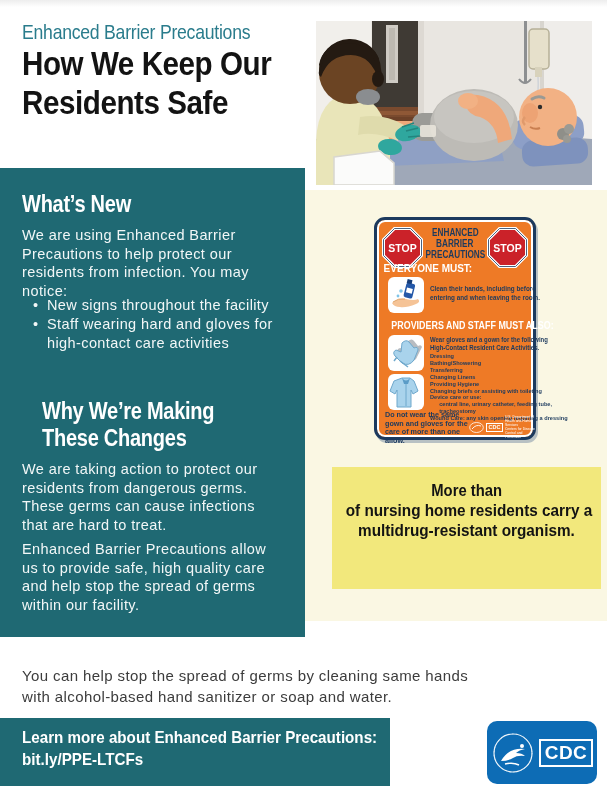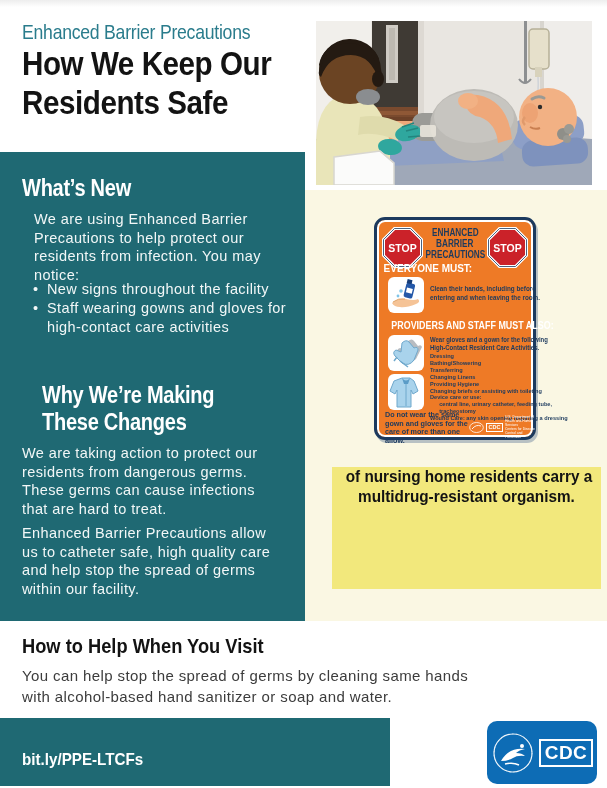--- a/index.html
+++ b/index.html
@@ -10,21 +10,21 @@
   .condensed-c{display:inline-block;transform:scaleX(0.87);transform-origin:center top;white-space:nowrap;}
 
   .top-shade{position:absolute;left:0;top:0;width:607px;height:7px;
              background:linear-gradient(#ededed,#ffffff);}
 
   .kicker{left:22px;top:20px;font-size:21px;font-weight:normal;color:#2a7c8c;letter-spacing:-0.3px;}
   .main-title{left:22px;top:44px;font-size:34px;line-height:39px;font-weight:bold;color:#131313;letter-spacing:-0.5px;}
 
   .photo{left:316px;top:21px;width:276px;height:164px;}
 
-  .teal-panel{left:0;top:152px;width:305px;height:469px;background:#1f6973;color:#ffffff;}
+  .teal-panel{left:0;top:168px;width:305px;height:469px;background:#1f6973;color:#ffffff;}
   .panel-h{position:absolute;left:22px;font-size:23px;font-weight:bold;line-height:27px;letter-spacing:-0.3px;}
   .panel-p{position:absolute;left:22px;width:262px;font-size:14.5px;line-height:18.5px;letter-spacing:0.4px;color:#f2f7f7;}
   .bullet-row{position:absolute;left:33px;width:258px;display:flex;font-size:14.5px;line-height:18.5px;letter-spacing:0.4px;color:#f2f7f7;}
   .bullet-dot{width:14px;flex:none;}
 
   .cream-panel{left:305px;top:190px;width:302px;height:431px;background:#faf7e3;}
 
   .sign{left:374px;top:217px;width:162px;height:223px;background:#ee7a26;border:3px solid #1c3a5e;
         border-radius:11px;box-shadow:inset 0 0 0 2px #ffffff,2px 3px 0 rgba(130,150,170,0.55);box-sizing:border-box;}
   .sign .inner{position:absolute;left:0;top:0;width:156px;height:217px;}
@@ -139,35 +139,35 @@
 
       <rect x="104" y="104" width="16" height="12" rx="2" fill="#e8e4da" opacity="0.9"></rect>
 
       <path d="M18,136 l46,-6 14,12 0,22 -60,0 z" fill="#fbfbfa" stroke="#d8d6d0" stroke-width="1.5"></path>
       <path d="M64,130 l14,12" stroke="#d8d6d0" stroke-width="1.5"></path>
     </svg>
   </div>
 
   <div class="abs teal-panel">
     <div class="panel-h" style="top:23px;"><span class="condensed">What’s New</span></div>
-    <div class="panel-p" style="top:58px;margin-left:12px;">We are using Enhanced Barrier Precautions to help protect our residents from infection. You may notice:</div>
+    <div class="panel-p" style="top:58px;">We are using Enhanced Barrier Precautions to help protect our residents from infection. You may notice:</div>
     <div class="bullet-row" style="top:128px;">
       <span class="bullet-dot">•</span>
       <span>New signs throughout the facility</span>
     </div>
     <div class="bullet-row" style="top:147px;">
       <span class="bullet-dot">•</span>
-      <span>Staff wearing gowns and gloves for high-contact care activities</span>
+      <span>Staff wearing hard and gloves for high-contact care activities</span>
     </div>
     <div class="panel-h" style="top:230px;margin-left:20px;">
       <span class="condensed">Why We’re Making</span><br>
       <span class="condensed">These Changes</span>
     </div>
     <div class="panel-p" style="top:292px;">We are taking action to protect our residents from dangerous germs. These germs can cause infections that are hard to treat.</div>
-    <div class="panel-p" style="top:372px;">Enhanced Barrier Precautions allow us to catheter safe, high quality care and help stop the spread of germs within our facility.</div>
+    <div class="panel-p" style="top:372px;">Enhanced Barrier Precautions allow us to provide safe, high quality care and help stop the spread of germs within our facility.</div>
   </div>
 
   <div class="abs cream-panel"></div>
 
   <div class="abs sign">
     <div class="inner">
 
       <div class="stop" style="left:5px;top:7px;">
         <svg width="41" height="41" viewBox="0 0 41 41">
           <polygon points="12.5,1.5 28.5,1.5 39.5,12.5 39.5,28.5 28.5,39.5 12.5,39.5 1.5,28.5 1.5,12.5" fill="#cb2229" stroke="#ffffff" stroke-width="3"></polygon>
@@ -252,28 +252,29 @@
           <span>U.S. Department of</span>
           <span>Health and Human Services</span><br>
           <span>Centers for Disease</span>
           <span>Control and Prevention</span>
         </span>
       </div>
     </div>
   </div>
 
   <div class="abs stat-box">
+    <div class="stat-more"><span class="condensed-c">More than</span></div>
     <div class="stat-line"><span class="condensed-c" style="transform:scaleX(0.9);">of nursing home residents carry a</span></div>
     <div class="stat-line"><span class="condensed-c" style="transform:scaleX(0.9);">multidrug-resistant organism.</span></div>
   </div>
 
-  <div class="abs help-h"><span class="condensed">How to Help When You Visit</span></div>
   <div class="abs help-p">You can help stop the spread of germs by cleaning same hands with alcohol-based hand sanitizer or soap and water.</div>
 
   <div class="abs footer-bar">
+    <div class="footer-line" style="top:10px;"><span class="condensed" style="transform:scaleX(0.92);">Learn more about Enhanced Barrier Precautions:</span></div>
     <div class="footer-line" style="top:32px;"><span class="condensed" style="transform:scaleX(0.92);">bit.ly/PPE-LTCFs</span></div>
   </div>
 
   <div class="abs cdc-logo">
     <svg width="44" height="44" viewBox="0 0 44 44">
       <circle cx="22" cy="22" r="19" fill="none" stroke="#ffffff" stroke-width="1.2" opacity="0.9"></circle>
       <circle cx="22" cy="22" r="19" fill="none" stroke="#ffffff" stroke-width="0.6" stroke-dasharray="1.5,2.5" opacity="0.8"></circle>
       <path d="M10,30 q8,-14 24,-12 q-6,1 -9,4 q6,0 9,3 q-8,-1 -12,2 q-5,3 -12,3 z" fill="#ffffff"></path>
       <path d="M14,33 q8,-2 14,1" stroke="#ffffff" stroke-width="1.4" fill="none"></path>
       <circle cx="31" cy="15" r="2" fill="#ffffff"></circle>

